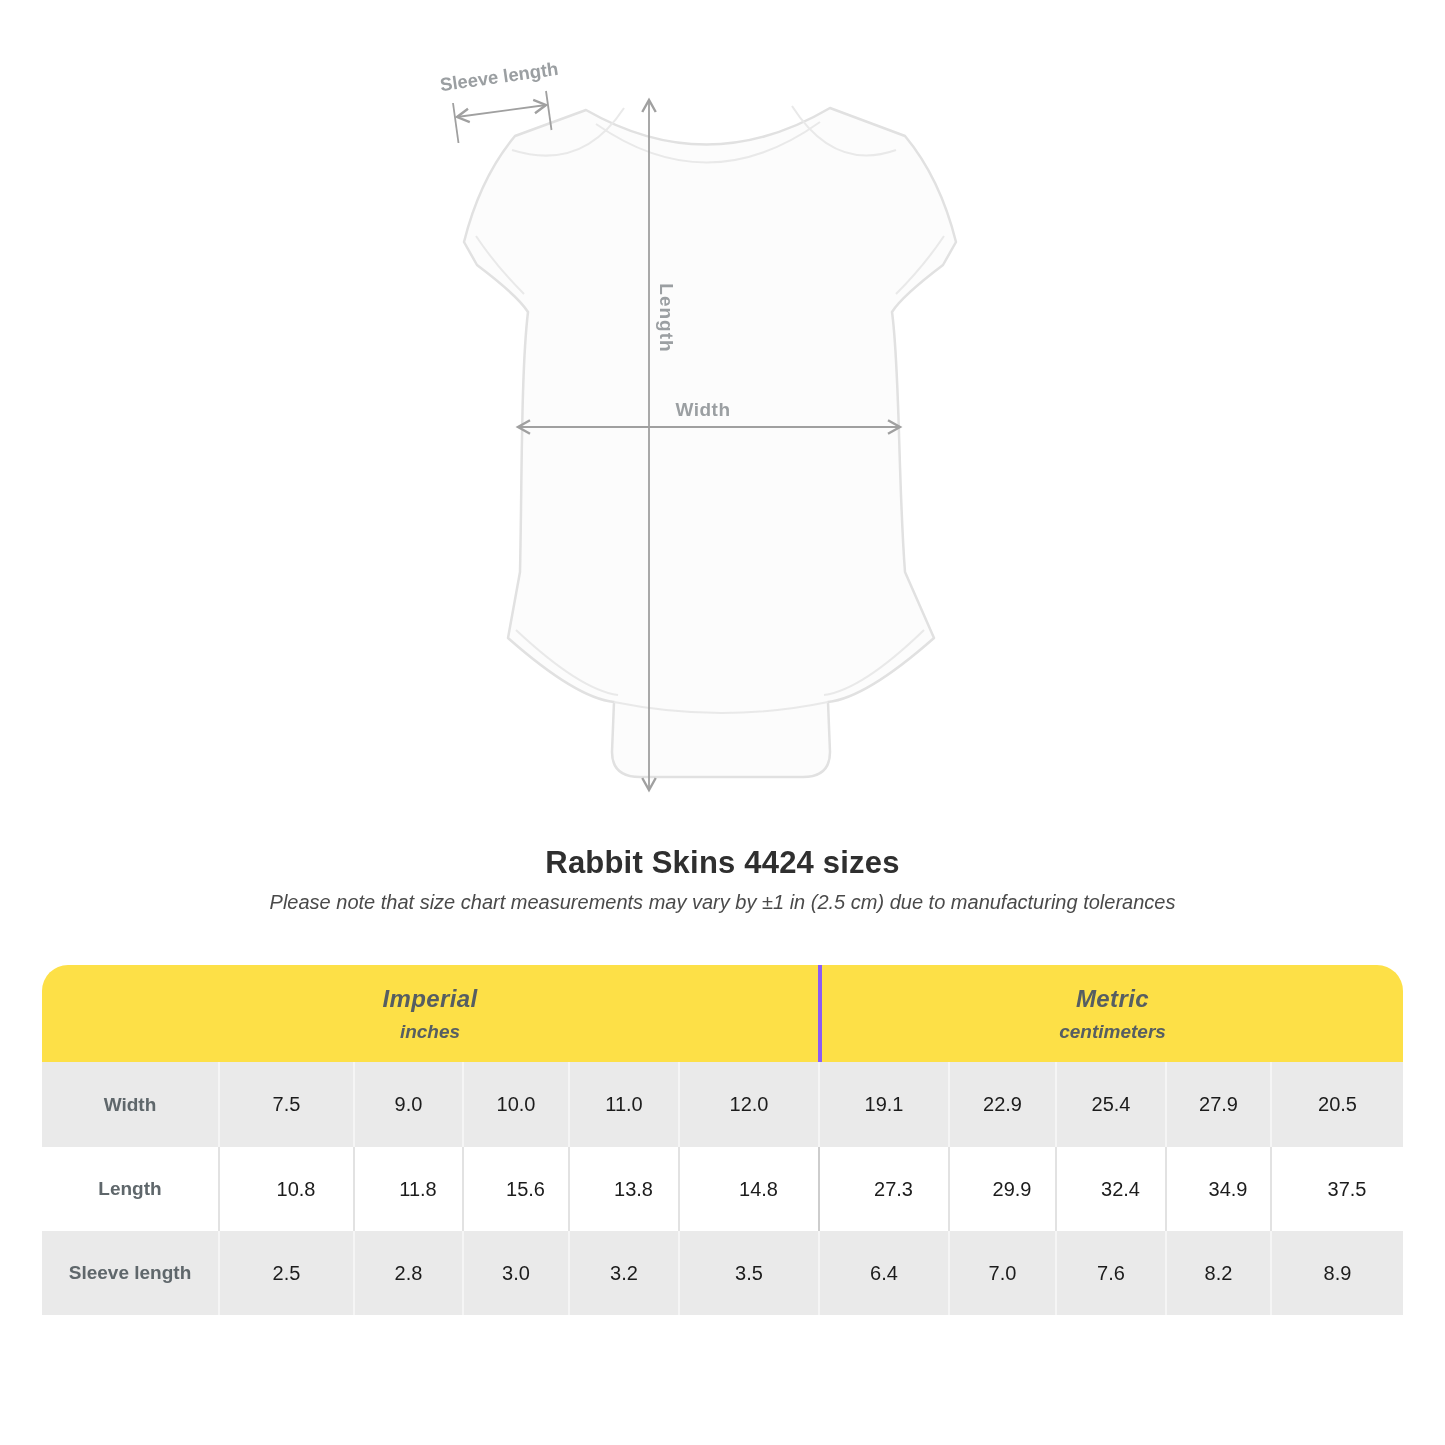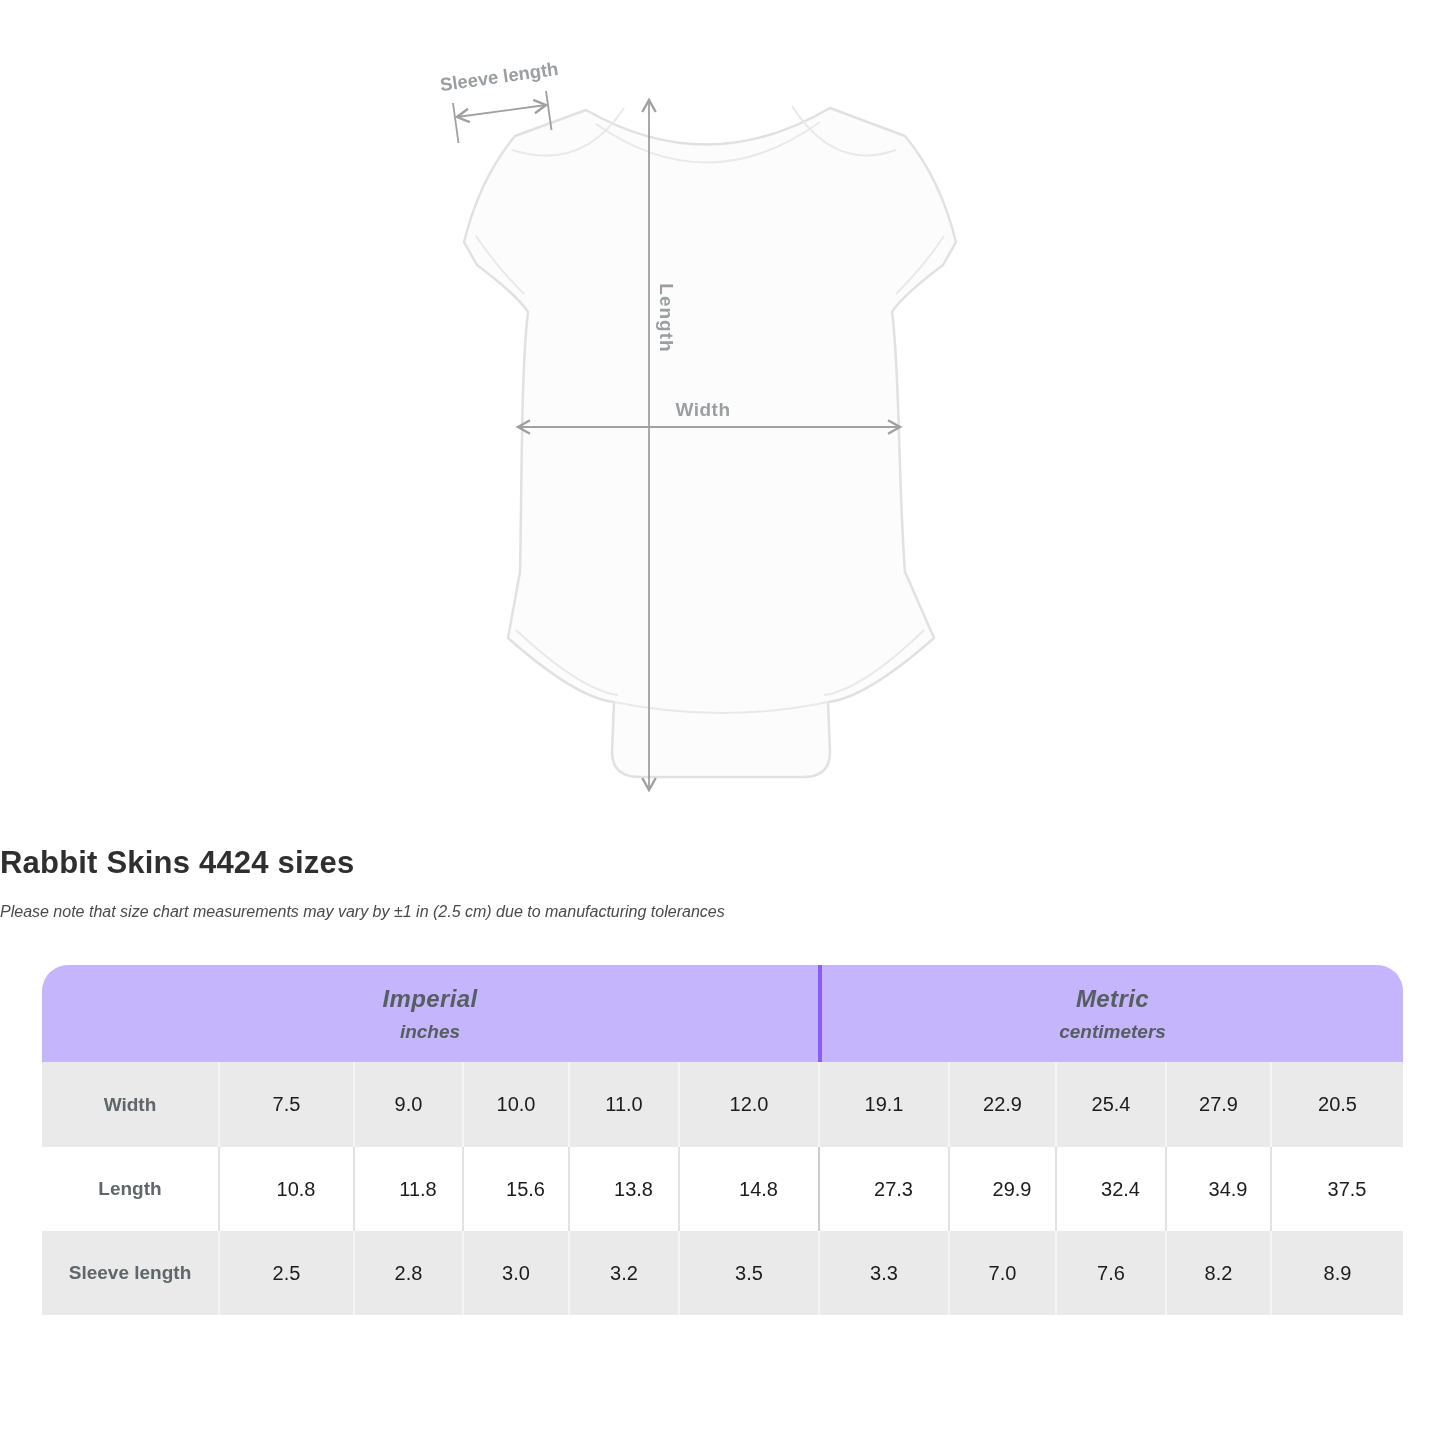--- a/index.html
+++ b/index.html
@@ -3,34 +3,34 @@
 <meta charset="utf-8">
 <style>
   html,body{margin:0;padding:0;}
   body{
     width:1445px;height:1445px;position:relative;background:#ffffff;
     font-family:"Liberation Sans", sans-serif;overflow:hidden;
   }
   
   .figure{position:absolute;left:400px;top:50px;width:640px;height:760px;}
   
-  .title-block{position:absolute;left:0;top:845px;width:1445px;text-align:left;}
+  .title-block{position:absolute;left:0;top:845px;width:1445px;text-align:center;}
   .title-block h1{margin:0;font-size:31px;font-weight:bold;color:#2f2f2f;letter-spacing:.2px;}
-  .subtitle{margin-top:22px;font-size:16px;font-style:italic;color:#4a4a4a;}
+  .subtitle{margin-top:10px;font-size:20px;font-style:italic;color:#4a4a4a;}
   
   .table-wrap{
     position:absolute;left:42px;top:965px;width:1361px;height:435px;
     border-radius:26px;overflow:hidden;background:#ffffff;
   }
   table.size-table{border-collapse:separate;border-spacing:0;table-layout:fixed;width:1361px;}
   table.size-table th,table.size-table td{padding:0;text-align:center;vertical-align:middle;}
   tr.band-row{height:97px;}
   tr.head-row{height:85px;}
   tr.r1{height:85px;} tr.r2{height:84px;} tr.r3{height:84px;}
-  .band{background:#c4b5fd;color:#565e62;}
+  .band{background:#fde047;color:#565e62;}
   .band .u-name{font-size:24px;font-weight:bold;font-style:italic;letter-spacing:.4px;}
   .band .u-sub{font-size:19px;font-style:italic;margin-top:8px;}
   .band.metric{border-left:4px solid #8b5cf6;}
   tr.head-row th{background:#ffffff;color:#5f676b;font-size:19px;font-weight:bold;line-height:1.3;}
   tr.head-row th.col-h{white-space:pre-line;border-left:2px solid #e2e2e2;}
   tr.head-row th.metric-first{border-left:2px solid #cdcdcd;}
   .row-label{color:#5f676b;font-size:19px;font-weight:bold;}
   td.num{font-size:20px;color:#1c1c1c;}
   tr.gray td,tr.gray th{background:#eaeaea;}
   tr.white td,tr.white th{background:#ffffff;}
@@ -165,21 +165,21 @@
         <td class="num">34.9</td>
         <td class="num">37.5</td>
       </tr>
       <tr class="r3 gray">
         <th class="row-label">Sleeve length</th>
         <td class="num">2.5</td>
         <td class="num">2.8</td>
         <td class="num">3.0</td>
         <td class="num">3.2</td>
         <td class="num">3.5</td>
-        <td class="num metric-first">3.3</td>
+        <td class="num metric-first">6.4</td>
         <td class="num">7.0</td>
         <td class="num">7.6</td>
         <td class="num">8.2</td>
         <td class="num">8.9</td>
       </tr>
     </tbody>
   </table>
 </div>
 
 </body></html>

